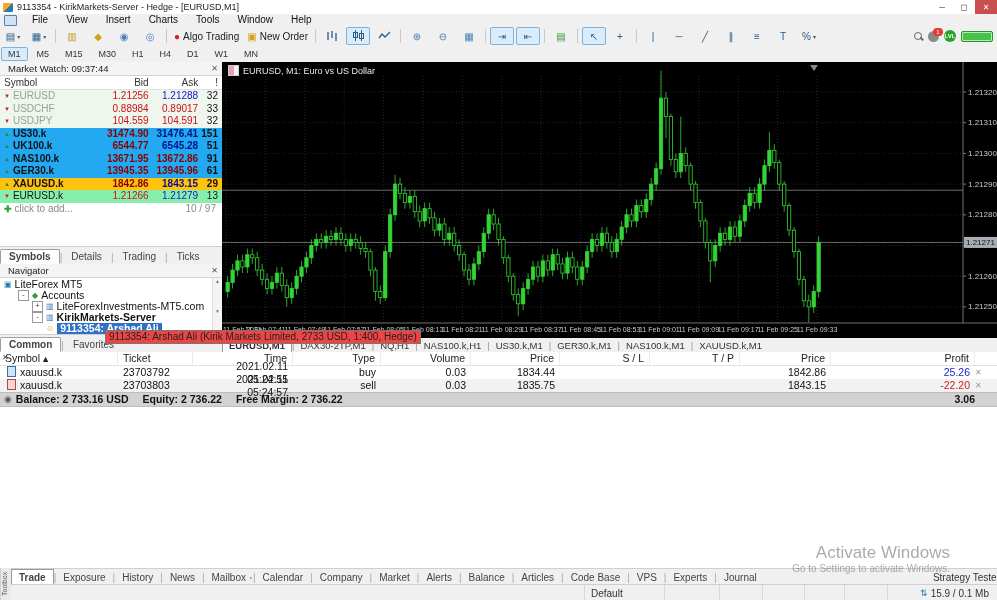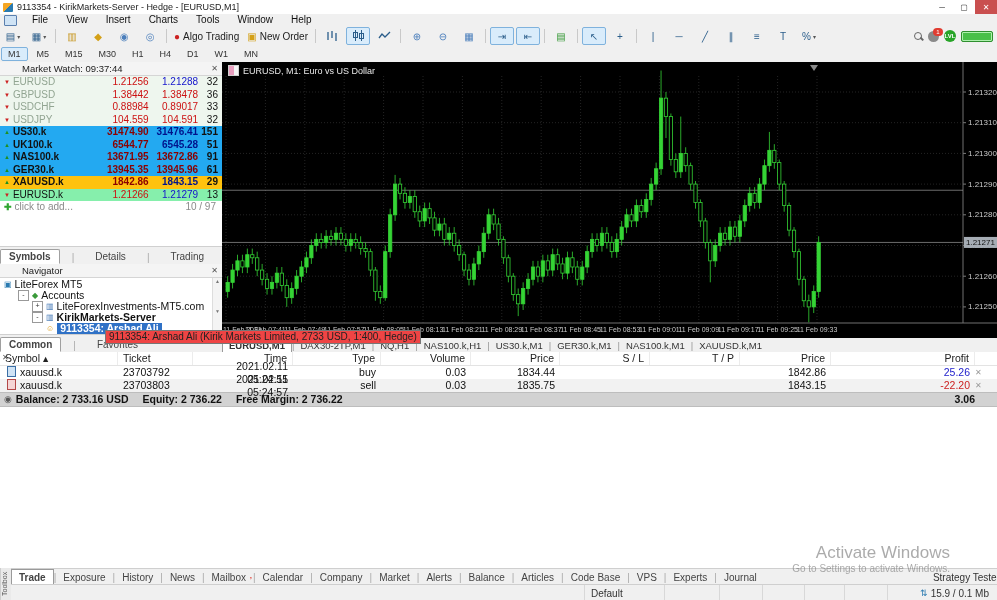--- a/index.html
+++ b/index.html
@@ -27,40 +27,40 @@
   .bell{position:relative;width:11px;height:11px;background:#8a8a8a;border-radius:50%;}
   .bell .badge{position:absolute;right:-4px;top:-3px;min-width:8px;height:8px;background:#e03c31;color:#fff;font-size:6px;line-height:8px;text-align:center;border-radius:4px;padding:0 1px;}
   .lvl{width:12px;height:12px;background:#27a427;border-radius:50%;color:#fff;font-size:6px;line-height:12px;text-align:center;font-weight:bold;}
   .traffic{width:30px;height:9px;border:1px solid #2f8f2f;border-radius:2px;background:#49c049;box-shadow:inset 0 0 0 1px #aef0ae;}
   
   .tfbar{position:absolute;left:0;top:46px;width:997px;height:16px;display:flex;align-items:center;background:#f0f0f0;border-bottom:1px solid #d0d0d0;font-size:9px;color:#333;}
   .tf{padding:1px 6px;margin:0 1px;border:1px solid transparent;border-radius:2px;}
   .tf.active{background:#d9ecfb;border-color:#7fb2dd;}
   
   .mwatch{position:absolute;left:0;top:62px;width:222px;height:202px;background:#fff;border-right:1px solid #b9b9b9;display:flex;flex-direction:column;font-size:10px;}
-  .paneltitle{height:13px;line-height:13px;background:#f4f4f4;border-bottom:1px solid #d5d5d5;padding-left:22px;font-size:9.5px;color:#222;display:flex;}
+  .paneltitle{height:13px;line-height:13px;background:#f4f4f4;border-bottom:1px solid #d5d5d5;padding-left:8px;font-size:9.5px;color:#222;display:flex;}
   .paneltitle .closex{margin-left:auto;margin-right:4px;color:#555;font-size:8px;}
   .mw-head{display:flex;height:13px;line-height:13px;border-bottom:1px solid #e0e0e0;color:#333;}
   .mw-row{display:flex;height:12.5px;line-height:12.5px;align-items:center;}
   .mw-sym{width:96px;padding-left:4px;display:flex;align-items:center;gap:3px;overflow:hidden;}
   .mw-bid,.mw-ask{width:50px;text-align:right;}
   .mw-spr{width:20px;text-align:right;padding-right:4px;}
   .arr{font-size:6px;}
   .bg-plain{background:#eef6ee;}
   .bg-white{background:#86efac;}
   .bg-blue{background:#23a9f1;font-weight:bold;}
   .bg-yellow{background:#ffc20e;font-weight:bold;}
   .sym-dim{color:#92a592;}
   .red{color:#cc1111;} .blue{color:#1414cc;}
   .bg-blue .red,.bg-yellow .red{color:#8b0000;}
   .bg-blue .blue,.bg-yellow .blue{color:#00128b;}
   .mw-add{height:12px;line-height:12px;color:#8a8a8a;display:flex;padding-left:4px;}
   .mw-add .plus{color:#2fa52f;font-weight:bold;margin-right:3px;font-size:9px;}
   .mw-add .cnt{margin-left:auto;padding-right:6px;}
-  .panel-tabs{margin-top:auto;height:17px;display:flex;align-items:flex-end;background:#f0f0f0;border-top:1px solid #d0d0d0;font-size:10px;color:#444;gap:12px;}
+  .panel-tabs{margin-top:auto;height:17px;display:flex;align-items:flex-end;background:#f0f0f0;border-top:1px solid #d0d0d0;font-size:10px;color:#444;}
   .ptab{padding:1px 8px;border:1px solid transparent;}
   .ptab.active{background:#fff;border:1px solid #a0a0a0;border-bottom:1px solid #fff;font-weight:bold;border-radius:2px 2px 0 0;}
   .ptab-sep{color:#aaa;padding-bottom:1px;}
   
   .navpanel{position:absolute;left:0;top:264px;width:222px;height:88px;background:#fff;border-right:1px solid #b9b9b9;display:flex;flex-direction:column;font-size:10.5px;}
   .tree{position:relative;flex:1;overflow:hidden;padding-top:1px;}
   .trow{height:11px;line-height:11px;display:flex;align-items:center;white-space:nowrap;}
   .texp{display:inline-block;width:9px;height:9px;border:1px solid #999;background:#fff;font-size:7px;line-height:8px;text-align:center;color:#333;margin-right:3px;flex:none;}
   .ticon{margin-right:3px;font-size:8px;flex:none;}
   .tsel{background:#2f71c6;color:#fff;font-weight:bold;padding:0 3px;}
@@ -256,38 +256,35 @@
       <span class="tf">D1</span>
       <span class="tf">W1</span>
       <span class="tf">MN</span>
     </div>
 
   <div class="mwatch">
     <div class="paneltitle">
       <span>Market Watch: 09:37:44</span>
       <span class="closex">✕</span>
     </div>
+    <div class="mw-head" id="mw-head">
+        <span class="mw-sym">Symbol</span>
+        <span class="mw-bid">Bid</span>
+        <span class="mw-ask">Ask</span>
+        <span class="mw-spr">!</span>
+      </div>
     <div id="mw-rows">
         <div class="mw-row bg-plain">
           <span class="mw-sym sym-dim">
             <span class="arr" style="color: rgb(204, 34, 34);">▼</span>
             <span>EURUSD</span>
           </span>
           <span class="mw-bid red">1.21256</span>
           <span class="mw-ask blue">1.21288</span>
           <span class="mw-spr">32</span>
-        </div>
-        <div class="mw-row bg-plain">
-          <span class="mw-sym sym-dim">
-            <span class="arr" style="color: rgb(204, 34, 34);">▼</span>
-            <span>GBPUSD</span>
-          </span>
-          <span class="mw-bid red">1.38442</span>
-          <span class="mw-ask red">1.38478</span>
-          <span class="mw-spr">36</span>
         </div>
         <div class="mw-row bg-plain">
           <span class="mw-sym sym-dim">
             <span class="arr" style="color: rgb(204, 34, 34);">▼</span>
             <span>USDCHF</span>
           </span>
           <span class="mw-bid red">0.88984</span>
           <span class="mw-ask red">0.89017</span>
           <span class="mw-spr">33</span>
         </div>

